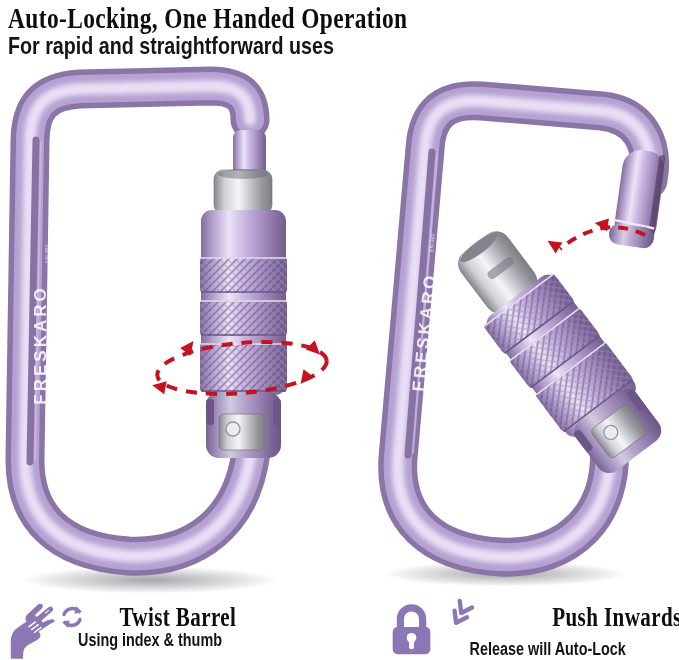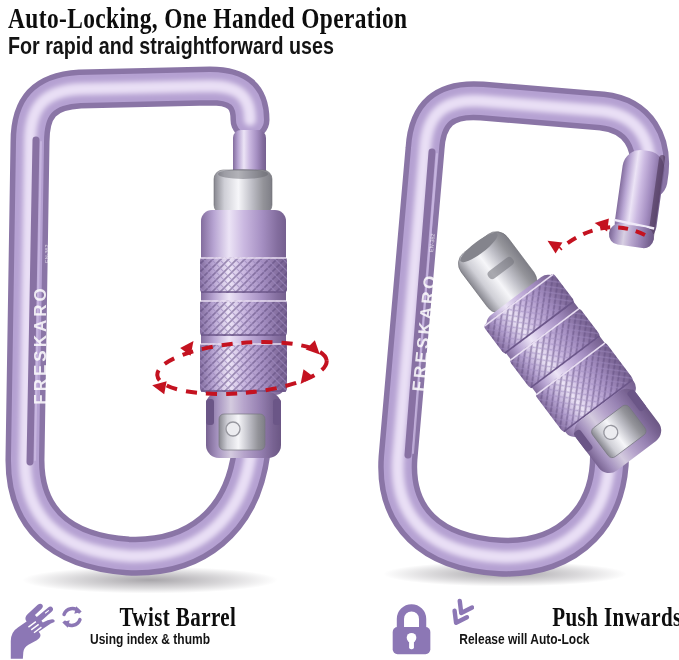--- a/index.html
+++ b/index.html
@@ -18,21 +18,21 @@
     transform:scaleX(.82);transform-origin:left top;color:#141414;
   }
   .fig-svg{position:absolute;left:0;top:60px;}
   .cap-title{
     position:absolute;top:604px;text-align:center;white-space:nowrap;
     font-family:"Liberation Serif", serif;font-weight:700;font-size:27px;line-height:1.0;color:#0d0d0d;
   }
   .cap-title>span{display:inline-block;transform:scaleX(.78);transform-origin:center top;letter-spacing:.5px;}
   .cap-sub{
     position:absolute;top:631px;text-align:center;white-space:nowrap;
-    font-family:"Liberation Sans", sans-serif;font-weight:700;font-size:15px;line-height:1.05;color:#141414;
+    font-family:"Liberation Sans", sans-serif;font-weight:700;font-size:18px;line-height:1.05;color:#141414;
   }
   .cap-sub>span{display:inline-block;transform:scaleX(.80);transform-origin:center top;}
   .icon-svg{position:absolute;}
 </style>
 </head>
 <body>
 
 <div class="hdr-title">Auto-Locking, One Handed Operation</div>
 <div class="hdr-sub">For rapid and straightforward uses</div>
 
@@ -228,15 +228,15 @@
 </svg>
 <svg class="icon-svg" style="left:444px;top:598px;" width="30" height="30" viewBox="0 0 30 30">
   <g transform="rotate(118 15 15)" stroke="#8c77b5" stroke-width="4.4" fill="none" stroke-linecap="round" stroke-linejoin="round">
     <path d="M4 6 L14 13 L4 20"></path>
     <path d="M15 6 L25 13 L15 20"></path>
   </g>
 </svg>
 <div class="cap-title" style="left:534px;width:160px;">
   <span>Push Inwards</span>
 </div>
-<div class="cap-sub" style="left:414px;width:220px;">
+<div class="cap-sub" style="left:438px;width:220px;margin-top:9px;">
   <span>Release will Auto-Lock</span>
 </div>
 
 </body></html>

